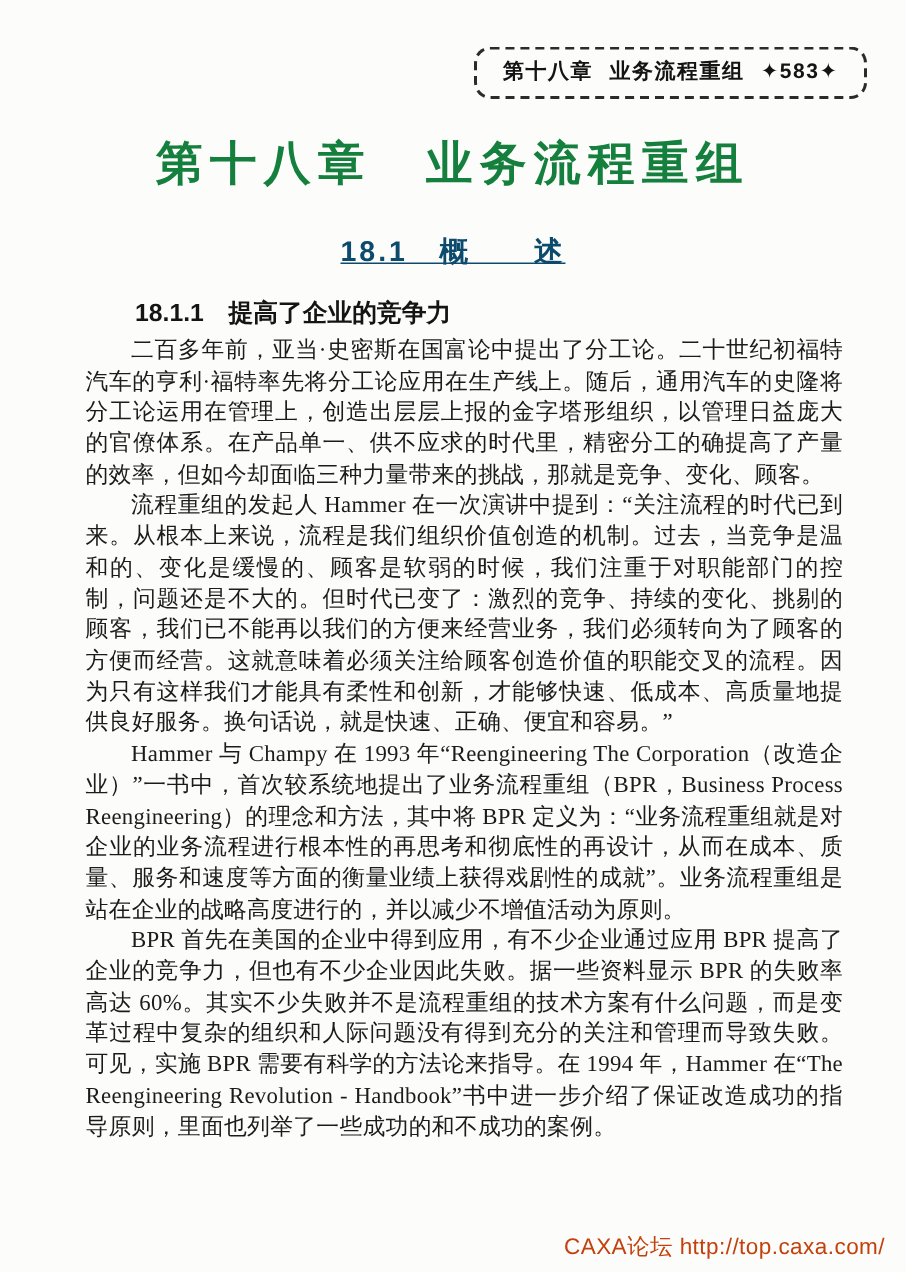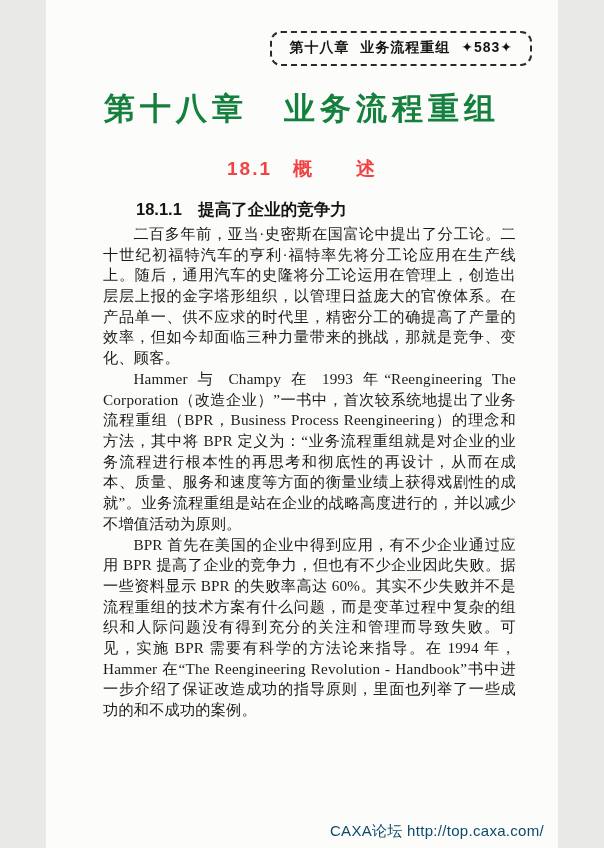--- a/index.html
+++ b/index.html
@@ -2,21 +2,21 @@
 <html><head>
 <meta charset="utf-8">
 <style>
   html, body {
     margin: 0;
     padding: 0;
     background: #e9e9e7;
   }
   .page {
     position: relative;
-    width: 512px;
+    width: 604px;
     height: 848px;
     margin: 0 auto;
     background: #fcfcfa;
     color: #1b1b1b;
     font-family: "Liberation Serif", "DejaVu Serif", serif;
     overflow: hidden;
     box-sizing: border-box;
   }
   
   .header-badge {
@@ -45,22 +45,23 @@
     color: #15803d;
     line-height: 1.1;
   }
   .section-heading {
     margin: 33px 0 0 0;
     text-align: center;
     font-family: "Liberation Sans", "DejaVu Sans", sans-serif;
     font-weight: bold;
     font-size: 19px;
     letter-spacing: 2px;
-    color: #ef4444;
+    color: #0c4a6e;
     line-height: 1.1;
+    text-decoration: underline;
   }
   .subsection-heading {
     margin: 20px 42px 5px 90px;
     font-family: "Liberation Sans", "DejaVu Sans", sans-serif;
     font-weight: bold;
     font-size: 16.5px;
     color: #141414;
     line-height: 1.15;
   }
   .body-text {
@@ -74,21 +75,21 @@
     line-height: 20.7px;
     letter-spacing: 0.2px;
     color: #1b1b1b;
   }
   .footer-watermark {
     position: absolute;
     right: 14px;
     bottom: 7px;
     font-family: "Liberation Sans", "DejaVu Sans", sans-serif;
     font-size: 15px;
-    color: #0c4a6e;
+    color: #c2410c;
     letter-spacing: 0.3px;
   }
 </style>
 </head>
 <body>
 
 <div class="page">
 
   <div class="header-badge">
     <span class="seg">第十八章</span>
@@ -97,19 +98,20 @@
   </div>
 
   <h1 class="chapter-title">第十八章　业务流程重组</h1>
 
   <h2 class="section-heading">18.1　概　　述</h2>
 
   <h3 class="subsection-heading">18.1.1　提高了企业的竞争力</h3>
 
   <div class="body-text">
     <p>二百多年前，亚当·史密斯在国富论中提出了分工论。二十世纪初福特汽车的亨利·福特率先将分工论应用在生产线上。随后，通用汽车的史隆将分工论运用在管理上，创造出层层上报的金字塔形组织，以管理日益庞大的官僚体系。在产品单一、供不应求的时代里，精密分工的确提高了产量的效率，但如今却面临三种力量带来的挑战，那就是竞争、变化、顾客。</p>
+    <p>流程重组的发起人 Hammer 在一次演讲中提到：“关注流程的时代已到来。从根本上来说，流程是我们组织价值创造的机制。过去，当竞争是温和的、变化是缓慢的、顾客是软弱的时候，我们注重于对职能部门的控制，问题还是不大的。但时代已变了：激烈的竞争、持续的变化、挑剔的顾客，我们已不能再以我们的方便来经营业务，我们必须转向为了顾客的方便而经营。这就意味着必须关注给顾客创造价值的职能交叉的流程。因为只有这样我们才能具有柔性和创新，才能够快速、低成本、高质量地提供良好服务。换句话说，就是快速、正确、便宜和容易。”</p>
     <p>Hammer 与 Champy 在 1993 年“Reengineering The Corporation（改造企业）”一书中，首次较系统地提出了业务流程重组（BPR，Business Process Reengineering）的理念和方法，其中将 BPR 定义为：“业务流程重组就是对企业的业务流程进行根本性的再思考和彻底性的再设计，从而在成本、质量、服务和速度等方面的衡量业绩上获得戏剧性的成就”。业务流程重组是站在企业的战略高度进行的，并以减少不增值活动为原则。</p>
     <p>BPR 首先在美国的企业中得到应用，有不少企业通过应用 BPR 提高了企业的竞争力，但也有不少企业因此失败。据一些资料显示 BPR 的失败率高达 60%。其实不少失败并不是流程重组的技术方案有什么问题，而是变革过程中复杂的组织和人际问题没有得到充分的关注和管理而导致失败。可见，实施 BPR 需要有科学的方法论来指导。在 1994 年，Hammer 在“The Reengineering Revolution - Handbook”书中进一步介绍了保证改造成功的指导原则，里面也列举了一些成功的和不成功的案例。</p>
   </div>
 
   <div class="footer-watermark">CAXA论坛 http://top.caxa.com/</div>
 
 </div>
 
 </body></html>

